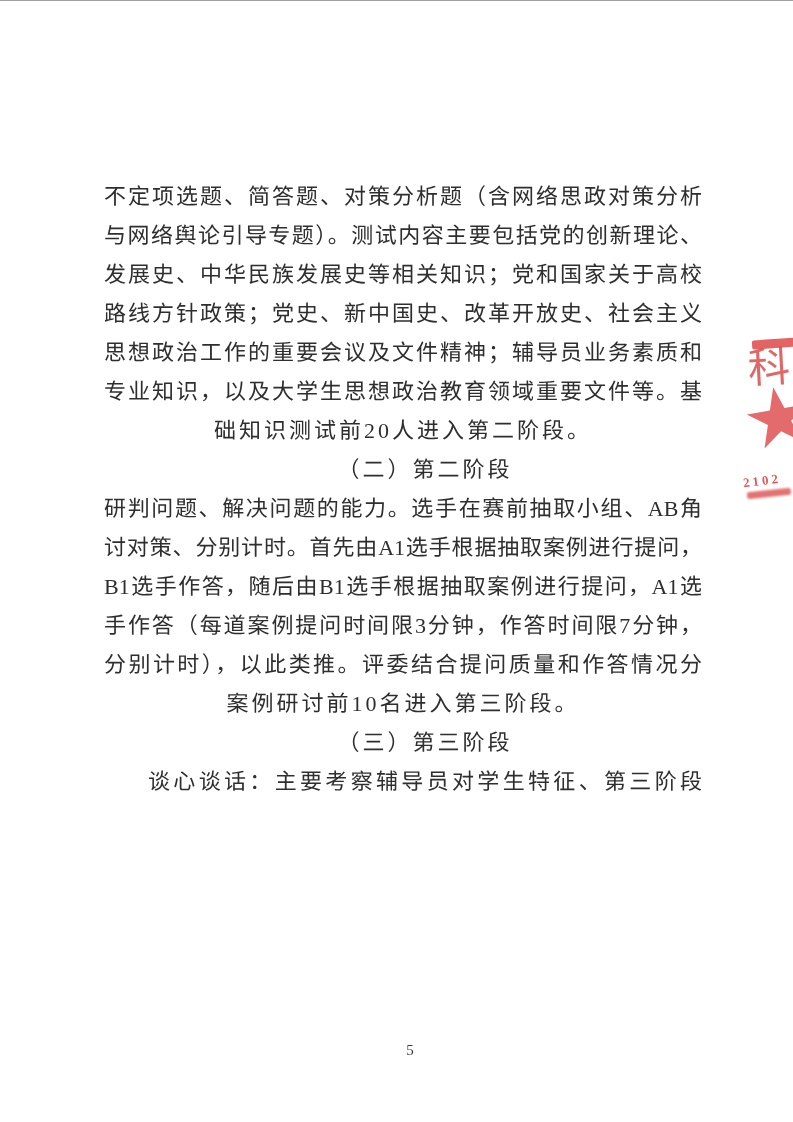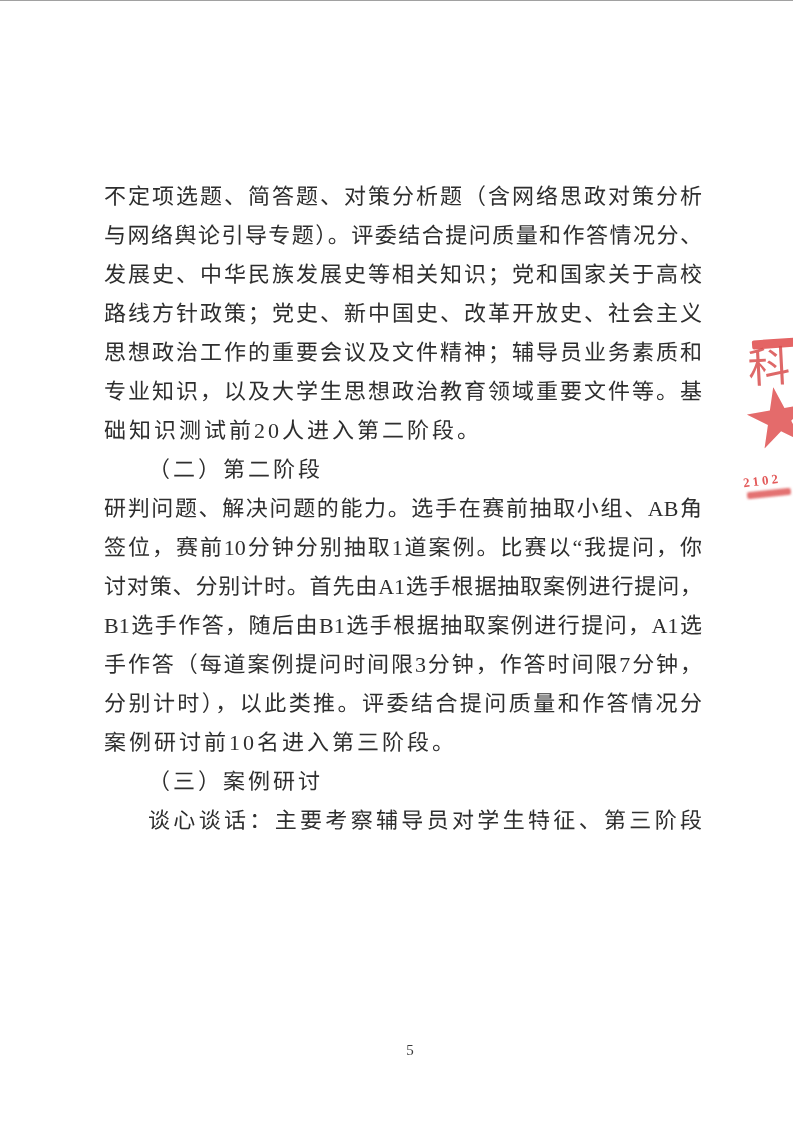--- a/index.html
+++ b/index.html
@@ -40,21 +40,21 @@
   }
   
   .line.j {
     white-space: normal;
     text-align: justify;
     text-align-last: justify;
     letter-spacing: 0;
   }
   
   .line.plain {
-    text-align: left;
+    text-align: center;
     letter-spacing: 3px;
   }
   
   .line.ind {
     text-indent: 44px;
   }
   .page-number {
     position: absolute;
     top: 1042px;
     left: 0;
@@ -124,35 +124,34 @@
 </style>
 </head>
 <body>
 
 <div class="page">
 
   <div class="top-edge"></div>
 
   <main class="text-block">
     <p class="line j">不定项选题、简答题、对策分析题（含网络思政对策分析</p>
-    <p class="line j">与网络舆论引导专题）。评委结合提问质量和作答情况分、</p>
+    <p class="line j">与网络舆论引导专题）。测试内容主要包括党的创新理论、</p>
     <p class="line j">发展史、中华民族发展史等相关知识；党和国家关于高校</p>
     <p class="line j">路线方针政策；党史、新中国史、改革开放史、社会主义</p>
     <p class="line j">思想政治工作的重要会议及文件精神；辅导员业务素质和</p>
     <p class="line j">专业知识，以及大学生思想政治教育领域重要文件等。基</p>
     <p class="line plain">础知识测试前20人进入第二阶段。</p>
     <p class="line plain ind">（二）第二阶段</p>
     <p class="line j">研判问题、解决问题的能力。选手在赛前抽取小组、AB角</p>
-    <p class="line j">签位，赛前10分钟分别抽取1道案例。比赛以“我提问，你</p>
     <p class="line j">讨对策、分别计时。首先由A1选手根据抽取案例进行提问，</p>
     <p class="line j">B1选手作答，随后由B1选手根据抽取案例进行提问，A1选</p>
     <p class="line j">手作答（每道案例提问时间限3分钟，作答时间限7分钟，</p>
     <p class="line j">分别计时），以此类推。评委结合提问质量和作答情况分</p>
     <p class="line plain">案例研讨前10名进入第三阶段。</p>
-    <p class="line plain ind">（三）案例研讨</p>
+    <p class="line plain ind">（三）第三阶段</p>
     <p class="line j ind">谈心谈话：主要考察辅导员对学生特征、第三阶段</p>
   </main>
 
   <div>
     <div class="stamp-bar"></div>
     <div class="stamp-char">科</div>
     <div class="stamp-star">★</div>
     <div class="stamp-number">2102</div>
     <div class="stamp-smudge"></div>
   </div>

